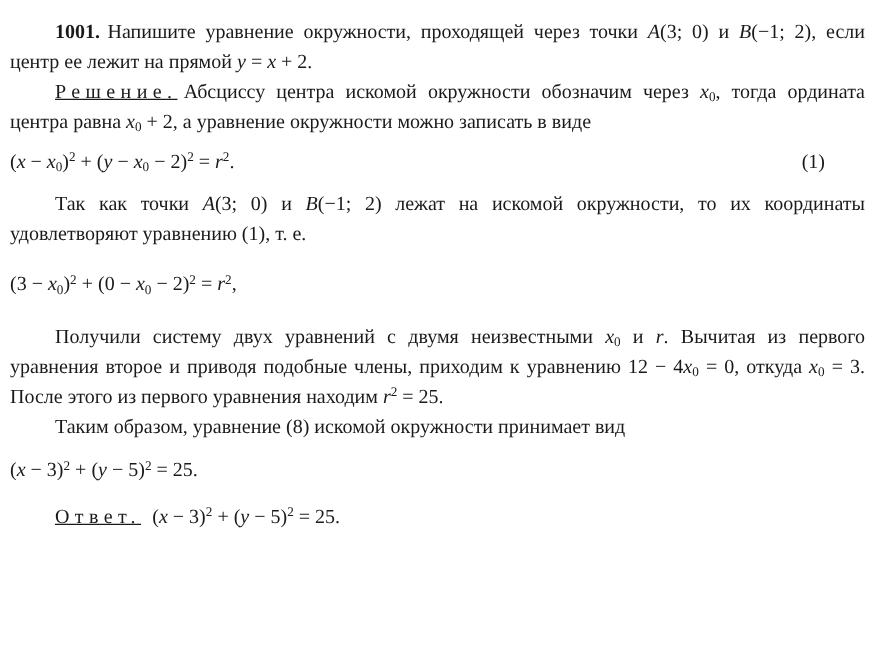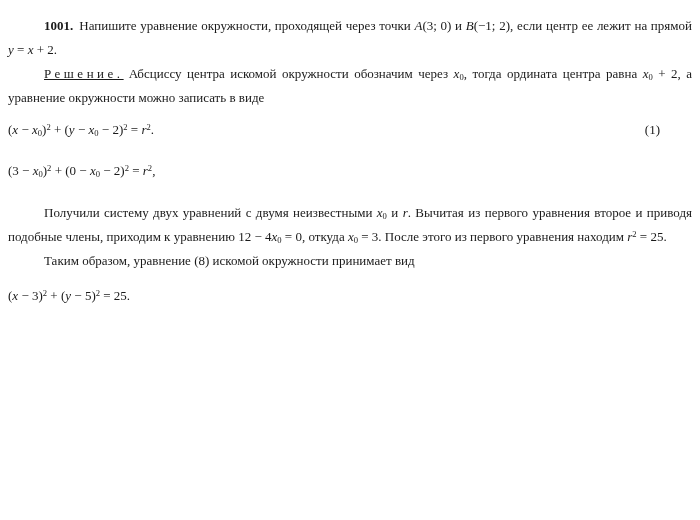--- a/index.html
+++ b/index.html
@@ -5,21 +5,21 @@
   * { margin: 0; padding: 0; box-sizing: border-box; }
   html, body { width: 700px; height: 520px; overflow: hidden; }
   body { background: #ffffff; }
 
   .page {
     width: 700px;
     height: 520px;
     background: #ffffff;
     color: #1a1a1a;
     font-family: "Liberation Serif", "DejaVu Serif", serif;
-    font-size: 13px;
+    font-size: 16px;
     line-height: 24px;
     padding: 14px 8px 0 8px;
     overflow: hidden;
   }
 
   .para { text-align: justify; }
   .indent { text-indent: 36px; }
 
   .probnum { font-weight: bold; margin-right: 6px; }
   .sperr { letter-spacing: 0.27em; margin-right: 5px; text-decoration: underline; }
@@ -46,27 +46,29 @@
 
   <p class="para indent"><b class="probnum">1001.</b><span>Напишите уравнение окружности, проходящей через точки <span class="mx"><i>A</i>(3; 0)</span> и <span class="mx"><i>B</i>(−1; 2)</span>, если центр ее лежит на прямой <span class="mx"><i>y</i> = <i>x</i> + 2</span>.</span></p>
 
   <p class="para indent"><span class="sperr">Решение.</span><span>Абсциссу центра искомой окружности обозначим через <span class="mx"><i>x</i><sub>0</sub></span>, тогда ордината центра равна <span class="mx"><i>x</i><sub>0</sub> + 2</span>, а уравнение окружности можно записать в виде</span></p>
 
   <div class="eqrow eq1row">
     <span class="mx">(<i>x</i> − <i>x</i><sub>0</sub>)<sup>2</sup> + (<i>y</i> − <i>x</i><sub>0</sub> − 2)<sup>2</sup> = <i>r</i><sup>2</sup>.</span>
     <span class="eqnum">(1)</span>
   </div>
 
+  <p class="para indent"><span>Так как точки <span class="mx"><i>A</i>(3; 0)</span> и <span class="mx"><i>B</i>(−1; 2)</span> лежат на искомой окружности, то их координаты удовлетворяют уравнению (1), т. е.</span></p>
 
   <div class="sysblock">
     <div class="mx">(3 − <i>x</i><sub>0</sub>)<sup>2</sup> + (0 − <i>x</i><sub>0</sub> − 2)<sup>2</sup> = <i>r</i><sup>2</sup>,</div>
   </div>
 
   <p class="para indent"><span>Получили систему двух уравнений с двумя неизвестными <span class="mx"><i>x</i><sub>0</sub></span> и <span class="mx"><i>r</i></span>. Вычитая из первого уравнения второе и приводя подобные члены, приходим к уравнению <span class="mx">12 − 4<i>x</i><sub>0</sub> = 0</span>, откуда <span class="mx"><i>x</i><sub>0</sub> = 3</span>. После этого из первого уравнения находим <span class="mx"><i>r</i><sup>2</sup> = 25</span>.</span></p>
 
   <p class="para indent"><span>Таким образом, уравнение (8) искомой окружности принимает вид</span></p>
 
   <div class="eqrow finalrow">
     <span class="mx">(<i>x</i> − 3)<sup>2</sup> + (<i>y</i> − 5)<sup>2</sup> = 25.</span>
   </div>
 
+  <p class="para answer-para"><span class="sperr">Ответ.</span><span class="mx">(<i>x</i> − 3)<sup>2</sup> + (<i>y</i> − 5)<sup>2</sup> = 25.</span></p>
 
 </div>
 
 </body></html>

